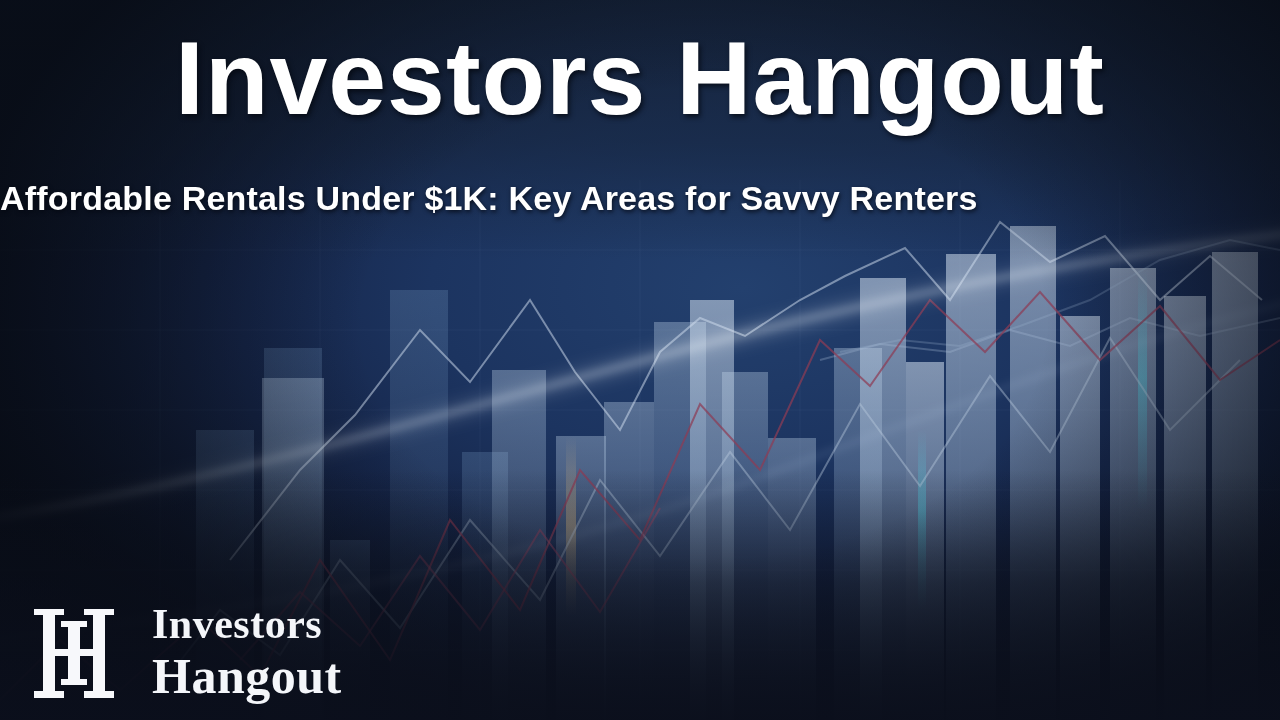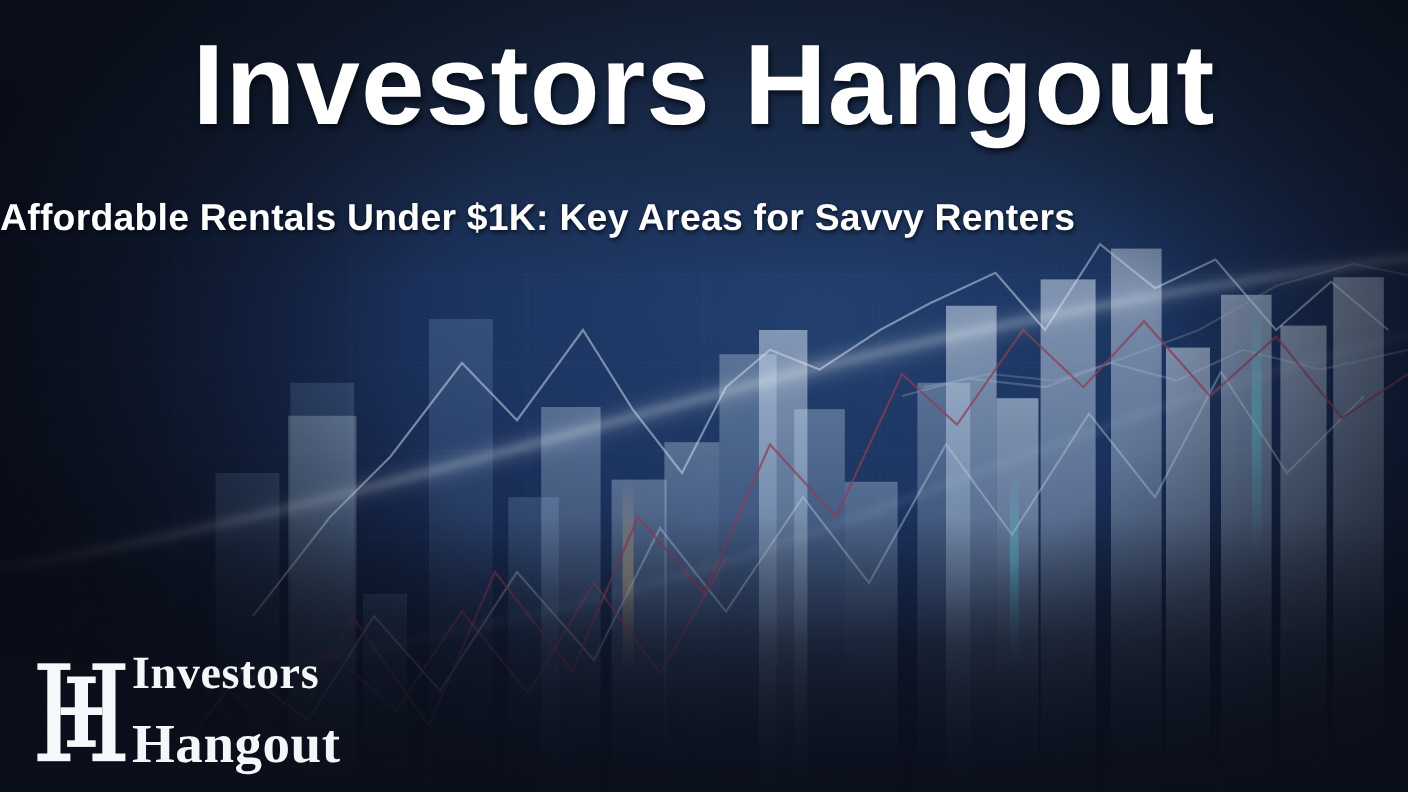--- a/index.html
+++ b/index.html
@@ -74,21 +74,21 @@
     white-space: nowrap;
   }
 
   
   .logo {
     position: absolute;
     left: 28px;
     bottom: 18px;
     display: flex;
     align-items: center;
-    gap: 0;
+    gap: 32px;
   }
   .logo-mark {
     width: 92px;
     height: 96px;
     flex: 0 0 auto;
   }
   .logo-text {
     display: flex;
     flex-direction: column;
     justify-content: center;
@@ -99,21 +99,21 @@
     font-size: 42px;
     font-weight: 700;
     line-height: 1.0;
     letter-spacing: 0.5px;
   }
   .logo-line2 {
     font-size: 50px;
     font-weight: 700;
     line-height: 1.02;
     letter-spacing: 0.5px;
-    margin-top: 18px;
+    margin-top: 6px;
   }
 </style>
 </head>
 <body>
 
 <div class="banner">
 
   <div class="bg-base"></div>
 
   <svg class="bg-chart" viewBox="0 0 1280 720" preserveAspectRatio="none" xmlns="http://www.w3.org/2000/svg">

